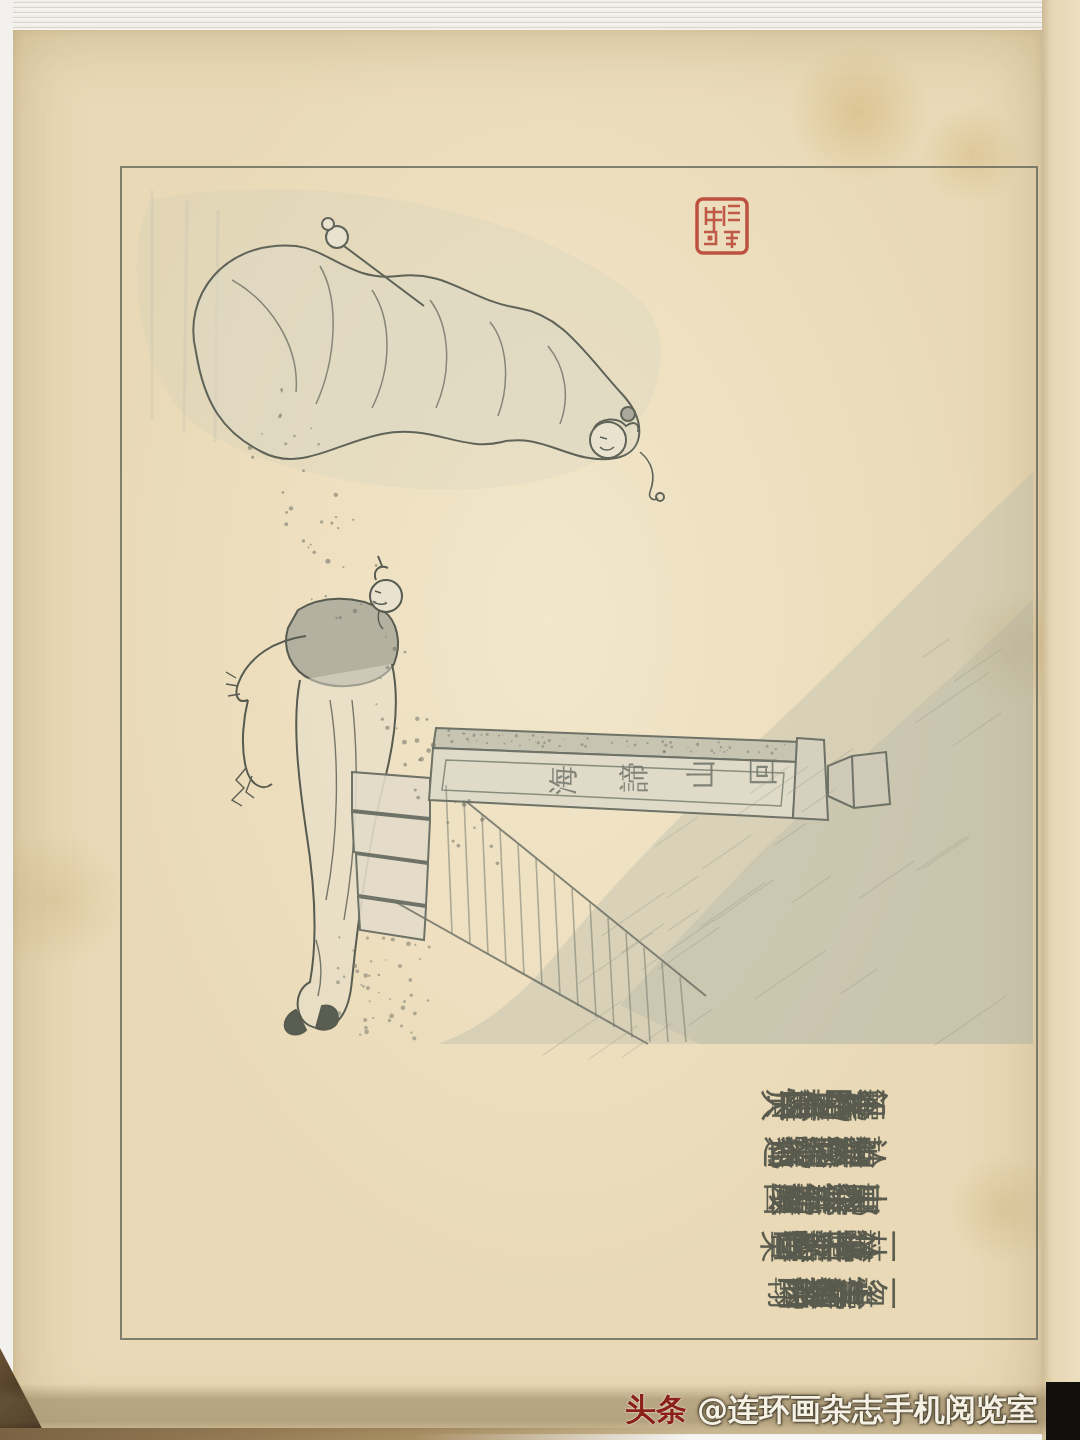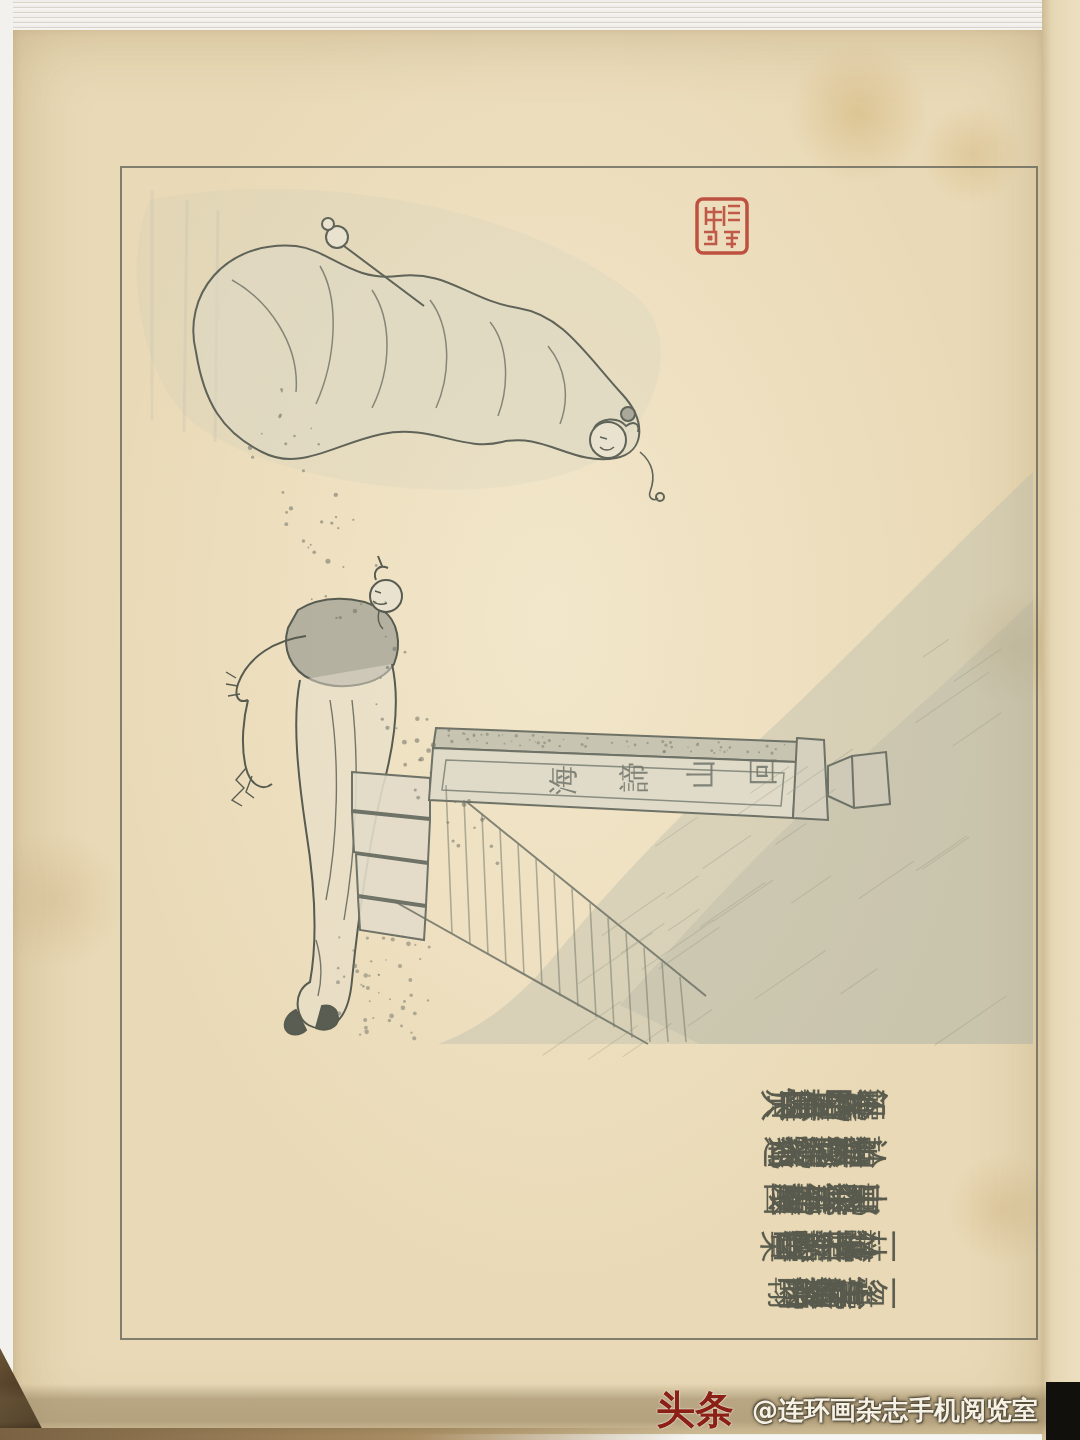--- a/index.html
+++ b/index.html
@@ -37,23 +37,23 @@
     transform:translate(-50%,-50%) rotate(90deg);
     writing-mode:vertical-rl;text-orientation:upright;
     height:790px;line-height:47px;font-size:33px;letter-spacing:5px;
     color:#4d5146;opacity:.92;}
   .cap-col{text-shadow:0 0 1px rgba(77,81,70,.4);}
 
   
   .wm-bar{position:absolute;left:0;top:1384px;width:1080px;height:52px;
     background:linear-gradient(180deg,rgba(124,104,70,0) 0,rgba(124,104,70,.42) 30%,rgba(124,104,70,.42) 72%,rgba(124,104,70,0) 100%);
     display:flex;align-items:center;justify-content:flex-end;padding-right:42px;box-sizing:border-box;}
-  .wm-brand{font-size:39px;font-weight:bold;color:#8a2016;margin-right:18px;
+  .wm-brand{font-size:31px;font-weight:bold;color:#8a2016;margin-right:10px;
     text-shadow:0 0 2px #f6f0e0,0 0 1px #ffffff;}
-  .wm-handle{font-size:26px;font-weight:bold;color:#f5f1e5;
+  .wm-handle{font-size:31px;font-weight:bold;color:#f5f1e5;
     text-shadow:1px 1px 2px #49412f,-1px -1px 2px #49412f,0 0 4px rgba(60,50,30,.6);}
 
   
   .corner-bl{position:absolute;left:0;top:1348px;width:48px;height:92px;
     background:linear-gradient(135deg,#6b5436,#2b1f12);
     clip-path:polygon(0 0,100% 100%,0 100%);}
   .strip-bottom{position:absolute;left:0;top:1428px;width:690px;height:12px;
     background:linear-gradient(90deg,#7a6142,#a98e63 60%,rgba(169,142,99,0));}
   .corner-br{position:absolute;right:0;top:1382px;width:34px;height:58px;background:#12100d;}
 </style>

